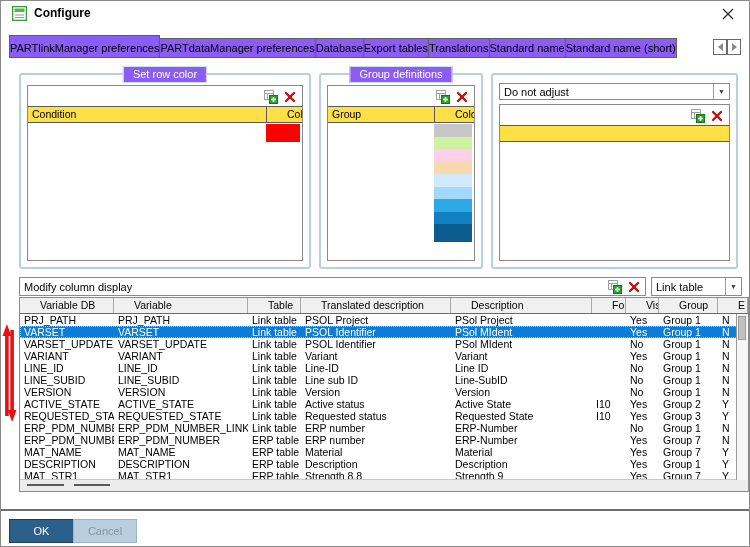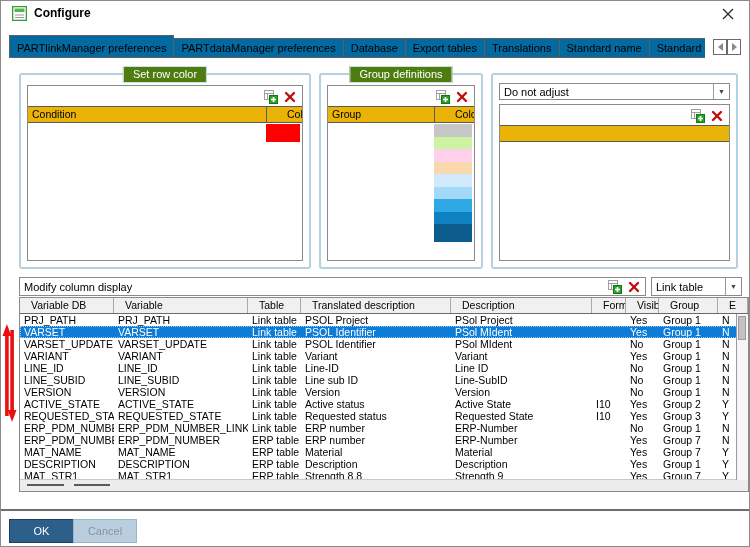--- a/index.html
+++ b/index.html
@@ -5,35 +5,35 @@
   html,body{margin:0;padding:0;background:#d8d8d8;}
   .dialog{position:relative;width:750px;height:547px;background:#fff;border:1px solid #8a8a8a;
     box-sizing:border-box;font-family:"Liberation Sans",sans-serif;color:#000;overflow:hidden;}
   
   .titlebar{position:absolute;top:0;left:0;right:0;height:28px;background:#fff;}
   .app-icon{position:absolute;left:11px;top:5px;width:15px;height:15px;}
   .title-text{position:absolute;left:33px;top:5px;font-size:12px;font-weight:700;}
   .close-btn{position:absolute;right:14px;top:6px;width:14px;height:14px;cursor:pointer;}
   
   .tabbar{position:absolute;left:8px;top:33px;height:24px;right:44px;display:flex;align-items:flex-end;overflow:hidden;}
-  .tab{border:1px solid #5f5f5f;border-left:none;background:#0369a1;font-size:11px;line-height:18px;
-    padding:0 7px;white-space:nowrap;}
+  .tab{border:1px solid #5f5f5f;border-left:none;background:#8b5cf6;font-size:11px;line-height:18px;
+    padding:0 0;white-space:nowrap;}
   .tab:first-child{border-left:1px solid #5f5f5f;}
   .tab.active{font-weight:400;padding-top:3px;margin-bottom:0;border-top-width:1px;}
   .tabscroll{position:absolute;right:8px;top:38px;display:flex;}
   .tsbtn{width:12px;height:14px;border:1px solid #6a6a6a;background:#fff;display:flex;align-items:center;justify-content:center;}
   .tri-l{width:0;height:0;border-top:4px solid transparent;border-bottom:4px solid transparent;border-right:5px solid #8a8a8a;}
   .tri-r{width:0;height:0;border-top:4px solid transparent;border-bottom:4px solid transparent;border-left:5px solid #8a8a8a;}
   
   .groupbox{position:absolute;top:72px;height:196px;border:2px solid #b6d0e0;border-radius:3px;background:#fff;box-sizing:border-box;}
-  .gb-caption{position:absolute;top:-9px;left:50%;transform:translateX(-50%);background:#4d7c0f;
+  .gb-caption{position:absolute;top:-9px;left:50%;transform:translateX(-50%);background:#8b5cf6;
     border:1px solid #cfe0ea;color:#fff;font-size:11px;line-height:15px;padding:0 9px;white-space:nowrap;z-index:2;}
   .panel{position:absolute;left:6px;right:6px;border:1px solid #8a8a8a;background:#fff;box-sizing:border-box;overflow:hidden;}
   .toolbar{height:18px;display:flex;justify-content:flex-end;align-items:center;gap:6px;padding:2px 6px 0 0;}
-  .mini-header{display:grid;background:#eab308;border-top:1px solid #5a5a5a;border-bottom:1px solid #5a5a5a;
+  .mini-header{display:grid;background:#fde047;border-top:1px solid #5a5a5a;border-bottom:1px solid #5a5a5a;
     font-size:10.5px;height:15px;line-height:14px;}
   .mini-header .hc{padding-left:4px;overflow:hidden;white-space:nowrap;}
   .mini-header .hc+.hc{border-left:1px solid #5a5a5a;padding-left:20px;}
   .mini-row{display:grid;height:13px;font-size:10.5px;line-height:13px;}
   .mini-row .c{padding-left:4px;overflow:hidden;white-space:nowrap;margin-top:20px;}
   .swatch{margin:1px 2px 1px 0;}
   .gd-row{height:12.5px;}
   
   .dd{border:1px solid #8a8a8a;background:#fff;font-size:11px;display:flex;align-items:stretch;box-sizing:border-box;}
   .dd .val{flex:1;padding:0 4px;display:flex;align-items:center;white-space:nowrap;overflow:hidden;}
@@ -43,21 +43,21 @@
   .modify-bar{position:absolute;left:18px;top:276px;width:627px;height:19px;border:1px solid #8a8a8a;
     display:flex;align-items:center;box-sizing:border-box;}
   .modify-bar .lbl{flex:1;padding-left:4px;font-size:11px;white-space:nowrap;overflow:hidden;}
   .modify-bar .icons{display:flex;gap:6px;padding-right:5px;align-items:center;}
   .link-dd{position:absolute;left:650px;top:276px;width:91px;height:19px;}
   
   .big-table{position:absolute;left:18px;top:296px;width:730px;height:195px;border:1px solid #8a8a8a;
     box-sizing:border-box;overflow:hidden;background:#fff;}
   .bt-grid{display:grid;grid-template-columns:94px 134px 53px 150px 141px 34px 33px 59px 1fr;}
   .bt-head{background:#f0f0f0;border-bottom:1px solid #6a6a6a;height:15px;font-size:10.5px;line-height:14px;}
-  .bt-head .hc{padding-left:11px;border-right:1px solid #a8a8a8;overflow:hidden;white-space:nowrap;}
+  .bt-head .hc{padding-left:20px;border-right:1px solid #a8a8a8;overflow:hidden;white-space:nowrap;}
   .bt-row{height:12px;font-size:10.5px;line-height:12px;}
   .bt-row .c{padding-left:4px;overflow:hidden;white-space:nowrap;}
   .bt-row.selected{background:#0d7bd8;color:#fff;outline:1px dotted #9fc8e8;outline-offset:-1px;}
   .vscroll{position:absolute;top:16px;right:0;width:11px;bottom:11px;border-left:1px solid #9a9a9a;background:#f6f6f6;}
   .vthumb{position:absolute;top:2px;left:1px;width:8px;height:24px;background:#c2c2c2;border:1px solid #9a9a9a;box-sizing:border-box;}
   .hstrip{position:absolute;left:0;right:0;bottom:0;height:11px;background:#ececec;border-top:1px solid #c8c8c8;}
   .dash{position:absolute;top:4px;height:2px;background:#5a5a5a;}
   
   .reorder-arrows{position:absolute;left:1px;top:322px;width:15px;height:101px;z-index:5;}
   

